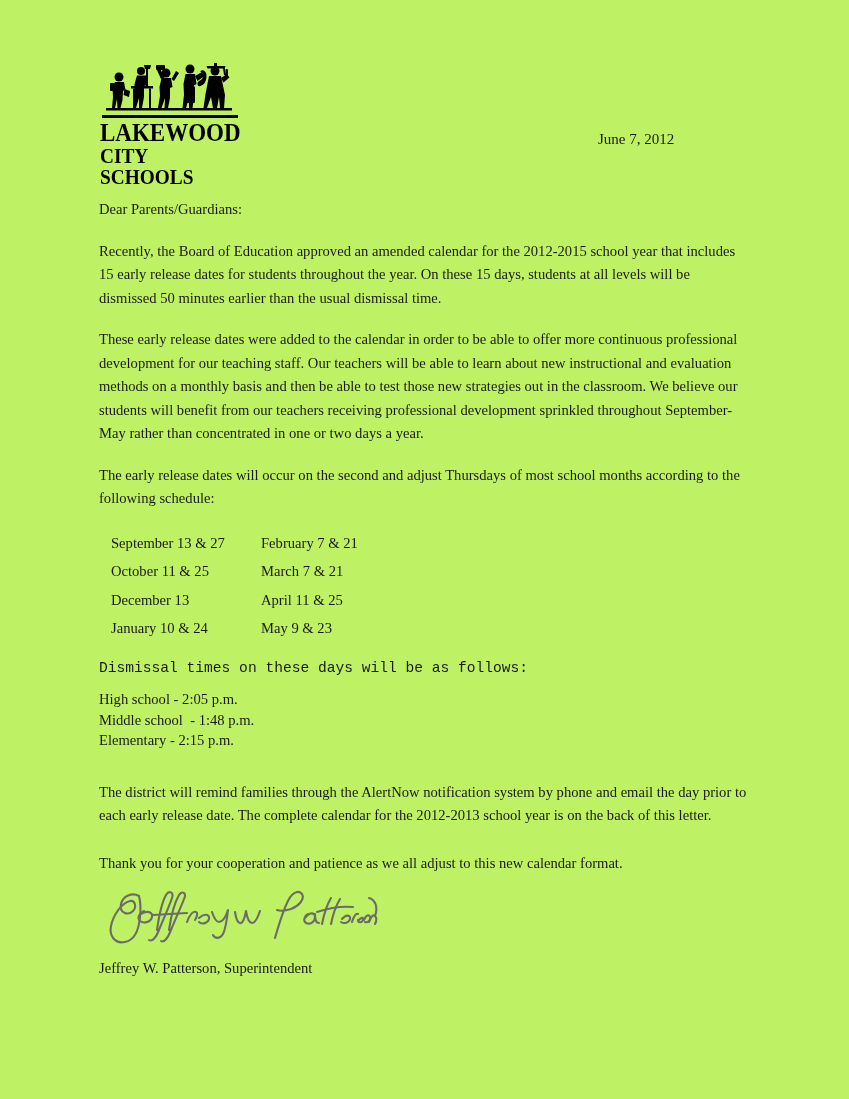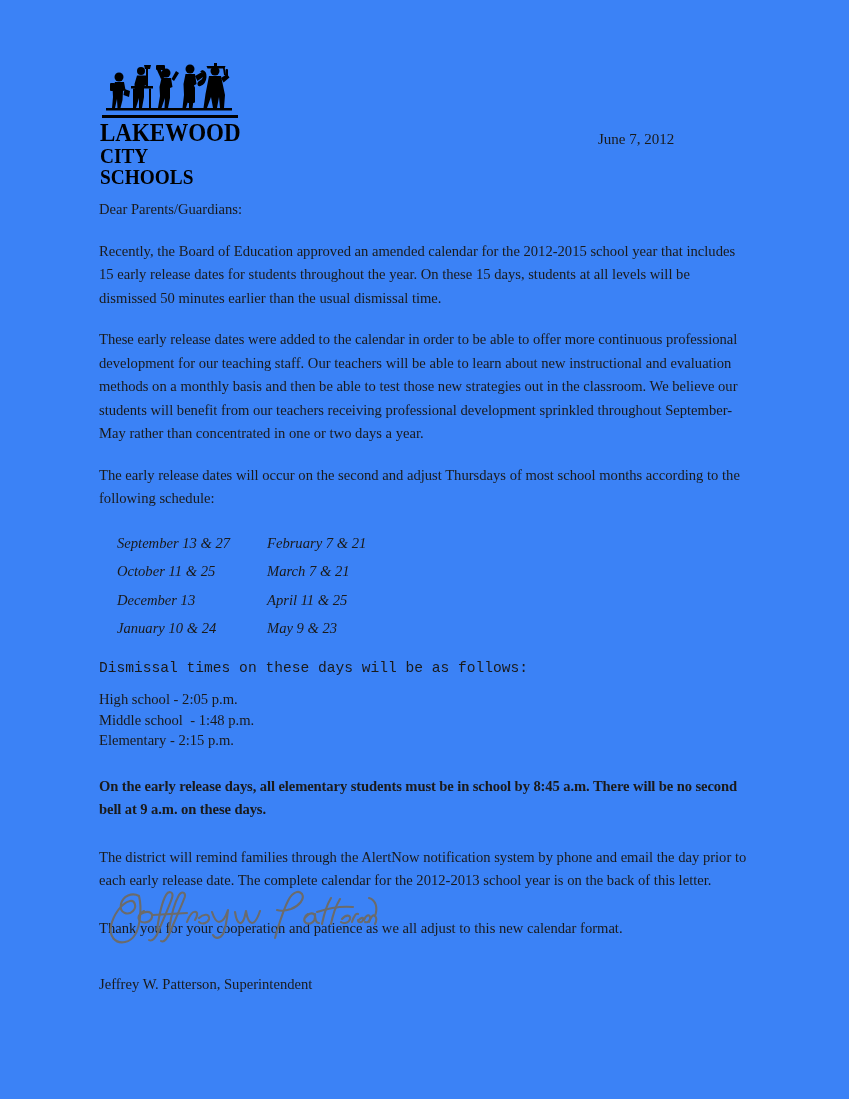--- a/index.html
+++ b/index.html
@@ -15,21 +15,21 @@
     font-family: "Liberation Serif", "DejaVu Serif", serif;
     color: #1a1a1a;
     overflow: hidden;
   }
 
   .page {
     position: absolute;
     top: 0; left: 0;
     width: 849px;
     height: 1099px;
-    background: #3b82f6;
+    background: #bef264;
   }
 
   
   .letterhead {
     position: absolute;
     top: 58px;
     left: 100px;
     width: 150px;
   }
   .logo-art {
@@ -100,23 +100,22 @@
     margin: 0 0 18px 0;
     line-height: 20.5px;
   }
   .tight-list .row {
     white-space: pre;
   }
   .spacer-sm { height: 6px; }
 
   
   .schedule {
-    margin: 0 0 14px 18px;
+    margin: 0 0 14px 12px;
     line-height: 28.5px;
-    font-style: italic;
   }
   .schedule .srow {
     display: flex;
   }
   .schedule .col-a {
     width: 150px;
     flex: 0 0 150px;
   }
   .schedule .col-b {
     flex: 1 1 auto;
@@ -128,21 +127,21 @@
     top: 886px;
     left: 99px;
     width: 400px;
   }
   .signature-mark {
     display: block;
     width: 280px;
     height: 62px;
   }
   .signature-name {
-    margin-top: 28px;
+    margin-top: 12px;
     font-size: 14.6px;
     color: #1a1a1a;
     white-space: nowrap;
   }
 </style>
 </head>
 <body>
 
 <div class="page">
 
@@ -230,21 +229,20 @@
     <p class="para" style="margin-bottom:9px;font-family:Liberation Mono, monospace;">Dismissal times on these days will be as follows:</p>
 
     <div class="tight-list">
       <div class="row">High school - 2:05 p.m.</div>
       <div class="row">Middle school  - 1:48 p.m.</div>
       <div class="row">Elementary - 2:15 p.m.</div>
     </div>
 
     <div class="spacer-sm"></div>
 
-    <p class="para-bold">On the early release days, all elementary students must be in school by 8:45 a.m. There will be no second bell at 9 a.m. on these days.</p>
 
     <div class="spacer-sm"></div>
 
     <p class="para">The district will remind families through the AlertNow notification system by phone and email the day prior to each early release date. The complete calendar for the 2012-2013 school year is on the back of this letter.</p>
 
     <div class="spacer-sm"></div>
 
     <p class="para">Thank you for your cooperation and patience as we all adjust to this new calendar format.</p>
   </div>
 

